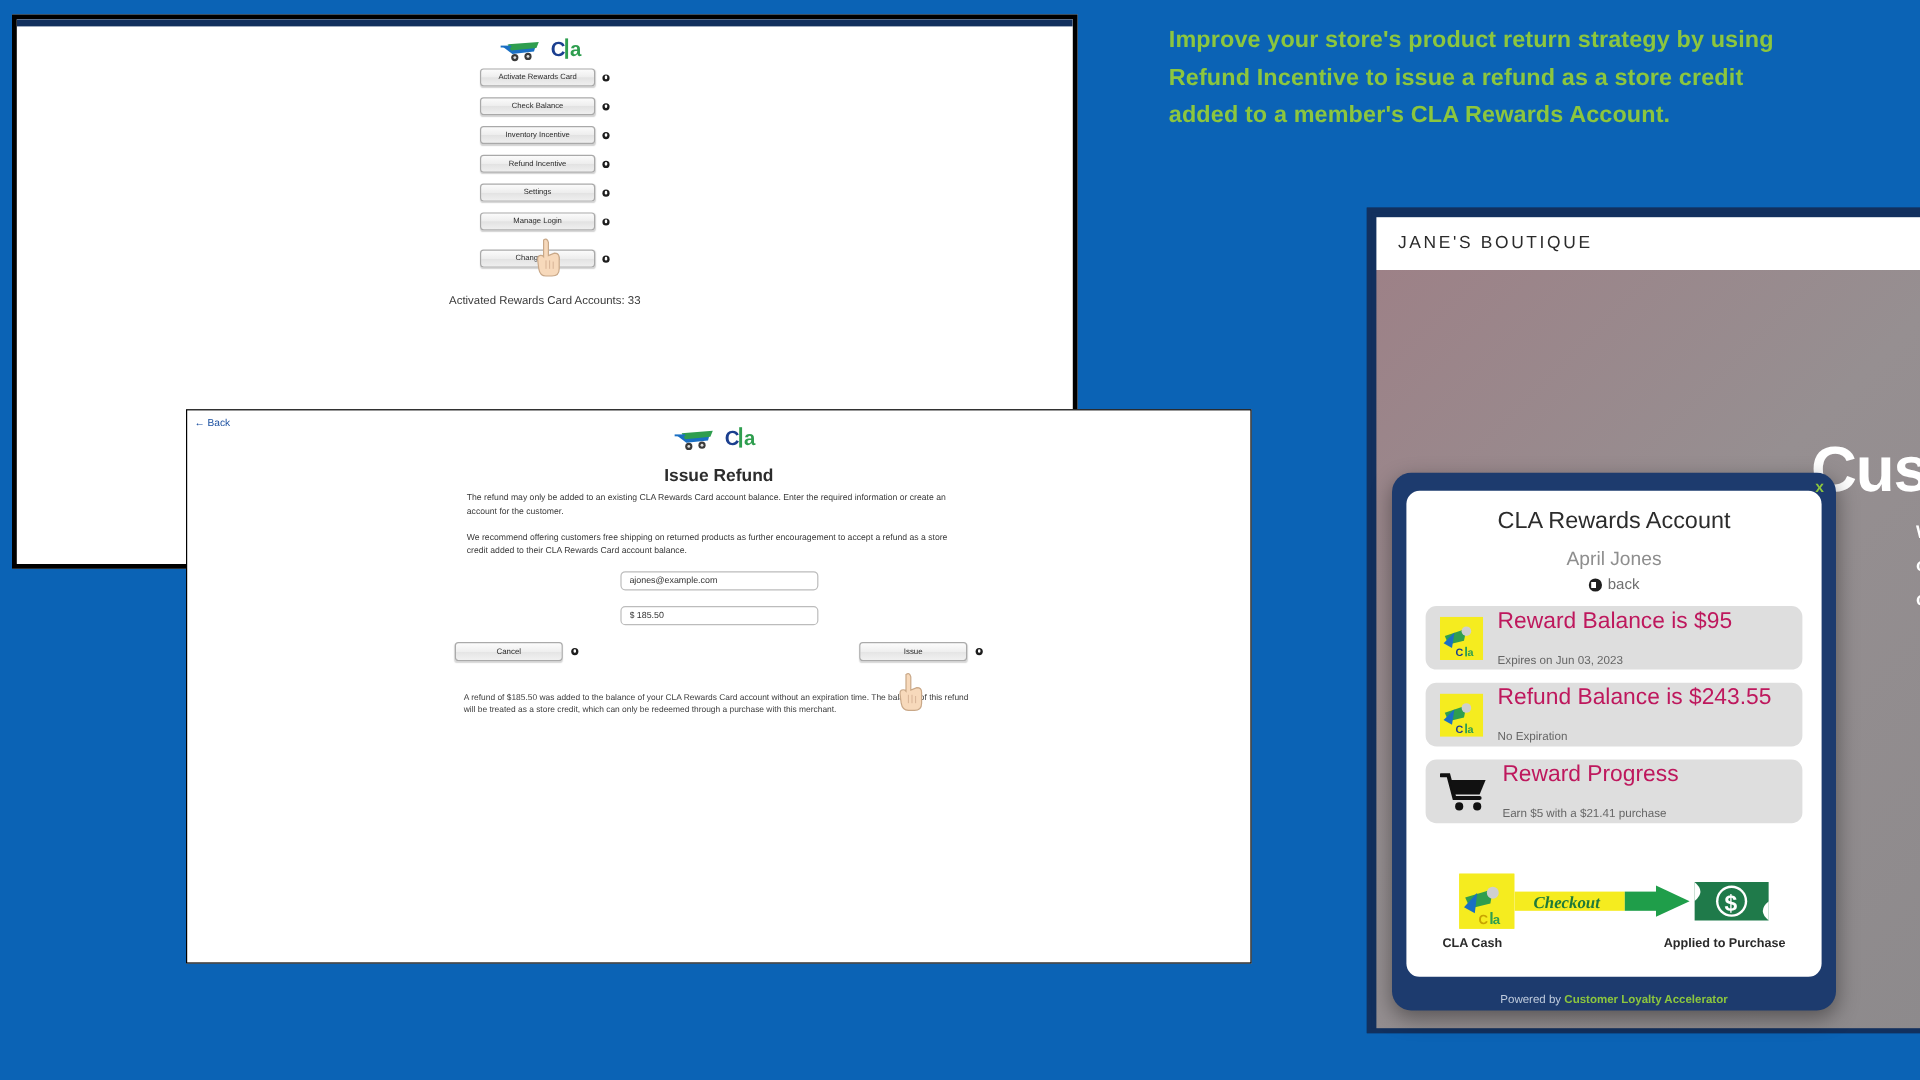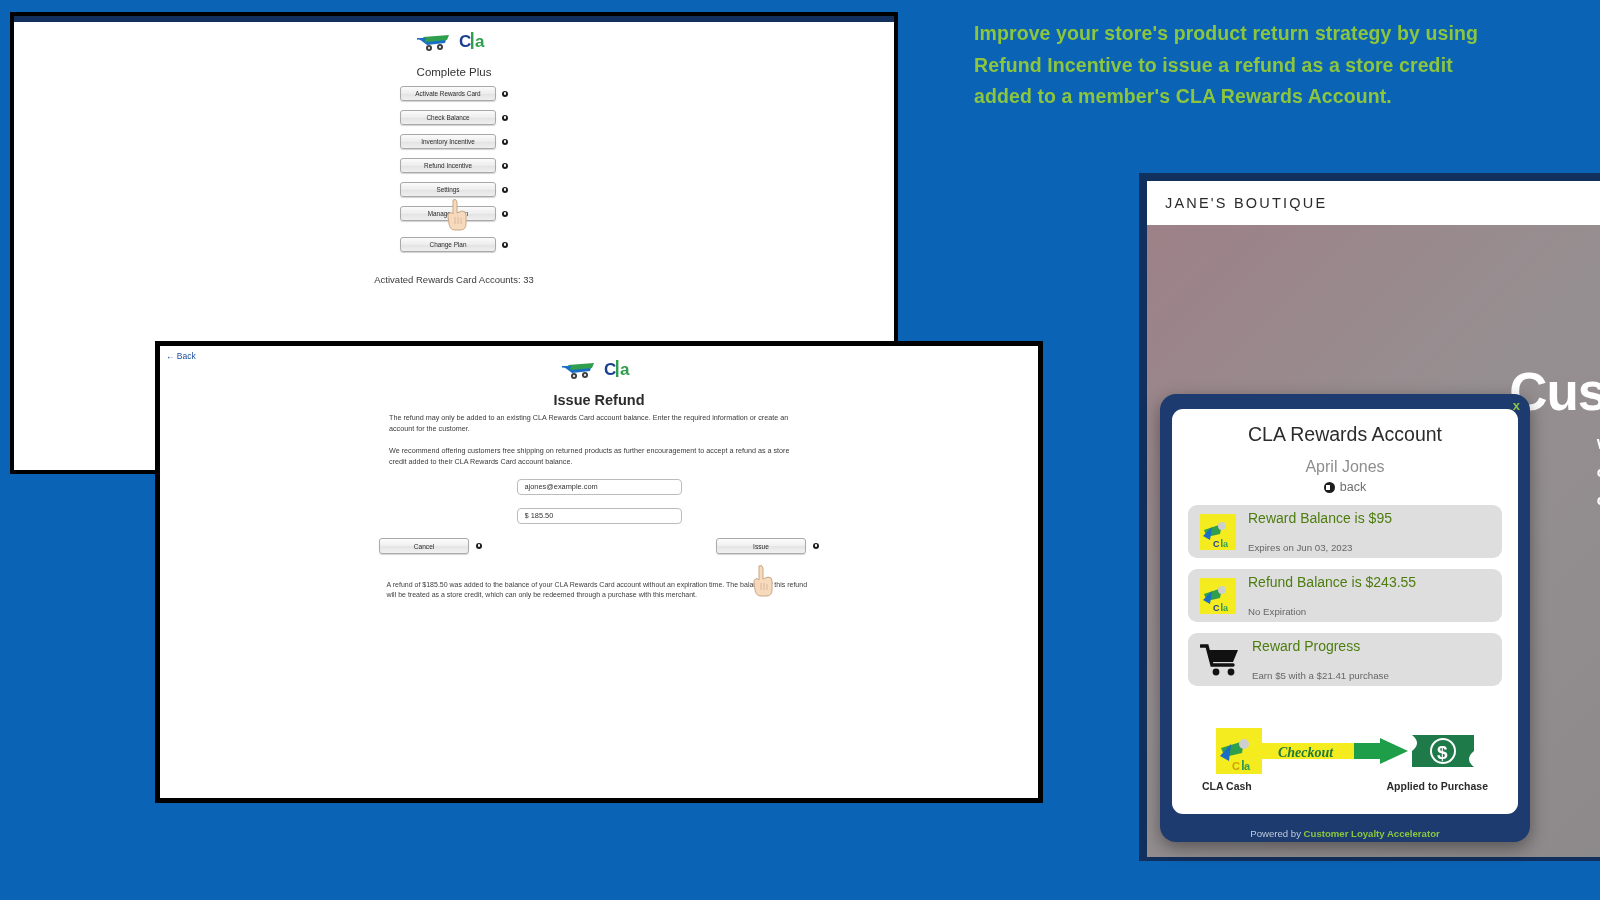--- a/index.html
+++ b/index.html
@@ -57,21 +57,21 @@
 
   
   .hand{
     position:absolute; width:26px; height:34px; pointer-events:none;
   }
 
   
   #win-refund{
     position:absolute; left:155px; top:341px; width:888px; height:462px;
     background:#ffffff;
-    border:5px solid #000000;
+    border:1px solid #000000;
     overflow:hidden;
   }
   .back-link{
     position:absolute; left:6px; top:5px;
     font-size:8.5px; color:#1a4fa0; cursor:pointer;
   }
   .refund-inner{ padding-top:12px; text-align:center; }
   .refund-title{ font-size:14.5px; color:#2c2c2c; margin-top:8px;font-weight:bold; }
   .refund-body{
     width:420px; margin:4px auto 0 auto; text-align:left;
@@ -168,21 +168,21 @@
     width:4px; height:5px; background:#fff;
   }
 
   .row-item{
     display:flex; align-items:center; gap:12px;
     background:#dedede; border-radius:9px;
     height:53px; margin-top:11px; padding:0 12px;
   }
   .row-icon{ width:36px; height:36px; flex:0 0 auto; }
   .row-txt{ display:flex; flex-direction:column; justify-content:center; }
-  .row-main{ font-size:14px; color:#4d7c0f; }
+  .row-main{ font-size:19px; color:#be185d; }
   .row-sub{ font-size:9.7px; color:#666; margin-top:16px; }
 
   .cart-icon{ width:40px; height:34px; flex:0 0 auto; }
 
   .flowbox{
     position:absolute; left:16px; right:16px; bottom:22px;
   }
   .flow-row{
     display:flex; align-items:center; justify-content:center; gap:0;
   }
@@ -225,21 +225,20 @@
           <circle cx="23" cy="17" r="1.2" fill="#ddd"></circle>
         <rect x="0" y="8" width="9" height="1.6" fill="#1a6fc4"></rect>
       </svg>
       <svg width="32" height="22" viewBox="0 0 32 22">
         <text x="0" y="17" font-family="Liberation Sans, sans-serif" font-size="17" font-weight="bold" fill="#1b3f8f">C</text>
         <rect x="12" y="2" width="2.4" height="17" fill="#2f9e4f"></rect>
         <text x="16" y="17" font-family="Liberation Sans, sans-serif" font-size="17" font-weight="bold" fill="#2f9e4f">a</text>
       </svg>
     </div>
 
-    <div class="plan-name">Complete Plus</div>
 
     <div class="btn-row">
       <div class="gbtn">Activate Rewards Card</div>
       <span class="info-dot"></span>
     </div>
     <div class="btn-row">
       <div class="gbtn">Check Balance</div>
       <span class="info-dot"></span>
     </div>
     <div class="btn-row">

